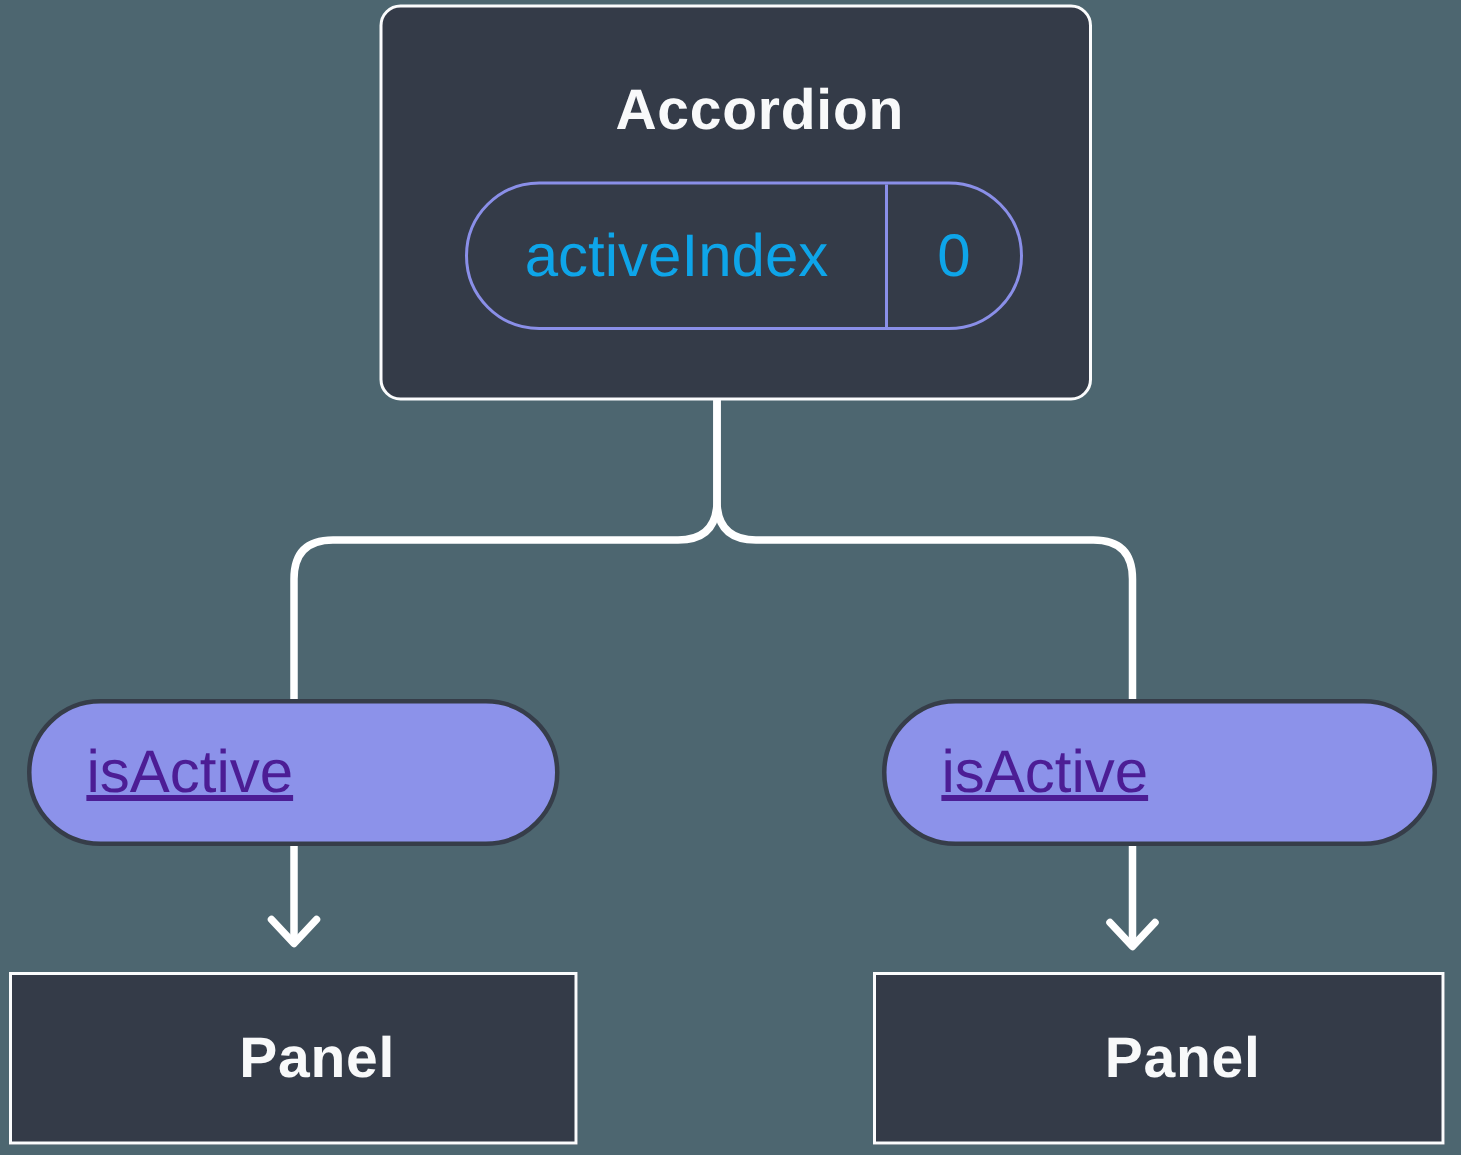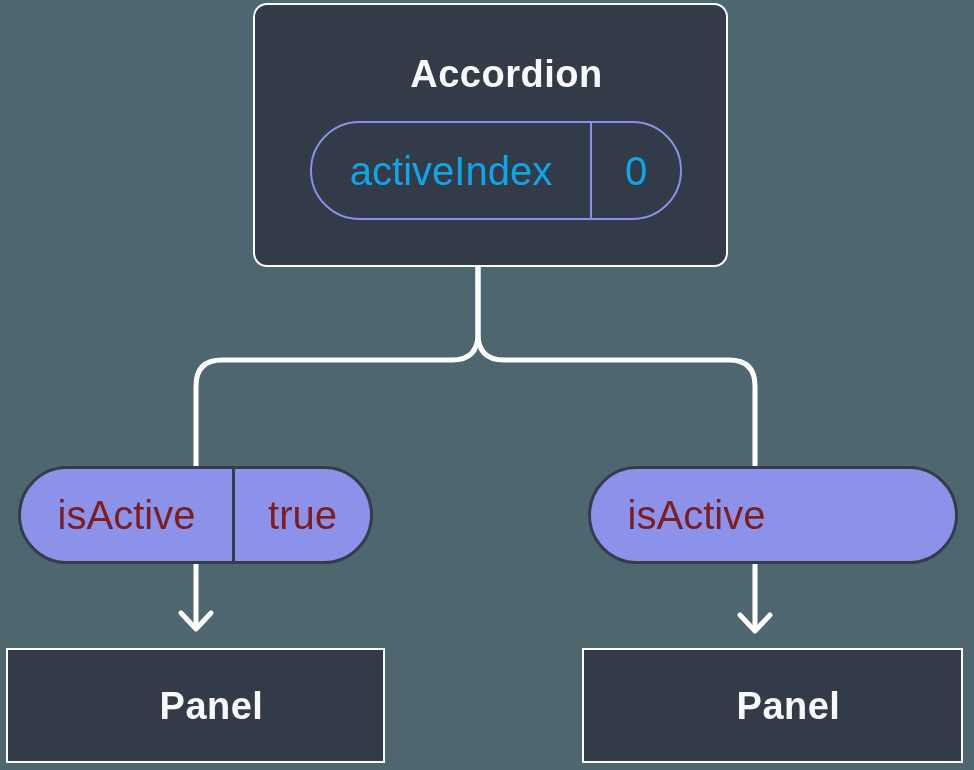--- a/index.html
+++ b/index.html
@@ -77,21 +77,21 @@
   .state-pill .cell.name { width: 278px; }
   .state-pill .cell.value { flex: 1; border-left: 2px solid #8A8FE8; }
 
   
   .prop-pill {
     background: #8C92EA;
     border: 3px solid #363D49;
     border-radius: 49px;
     height: 98px;
   }
-  .prop-pill .cell { color: #7f1d1d; }
+  .prop-pill .cell { color: #4c1d95; text-decoration: underline; }
   .prop-pill .cell.name { width: 211px; }
   .prop-pill .cell.value { flex: 1; border-left: 3px solid #363D49; }
   .prop-pill.left  { left: 18px;  top: 466px; width: 355px; }
   .prop-pill.right { left: 588px; top: 466px; width: 370px; }
 </style>
 </head>
 <body>
 
 <div class="canvas">
 
@@ -105,21 +105,20 @@
   <div class="node accordion-node">
     <div class="node-title">Accordion</div>
     <div class="pill state-pill">
       <div class="cell name">activeIndex</div>
       <div class="cell value">0</div>
     </div>
   </div>
 
   <div class="pill prop-pill left">
     <div class="cell name">isActive</div>
-    <div class="cell value">true</div>
   </div>
 
   <div class="pill prop-pill right">
     <div class="cell name">isActive</div>
   </div>
 
   <div class="node panel-node left">
     <div class="node-title">Panel</div>
   </div>
 

